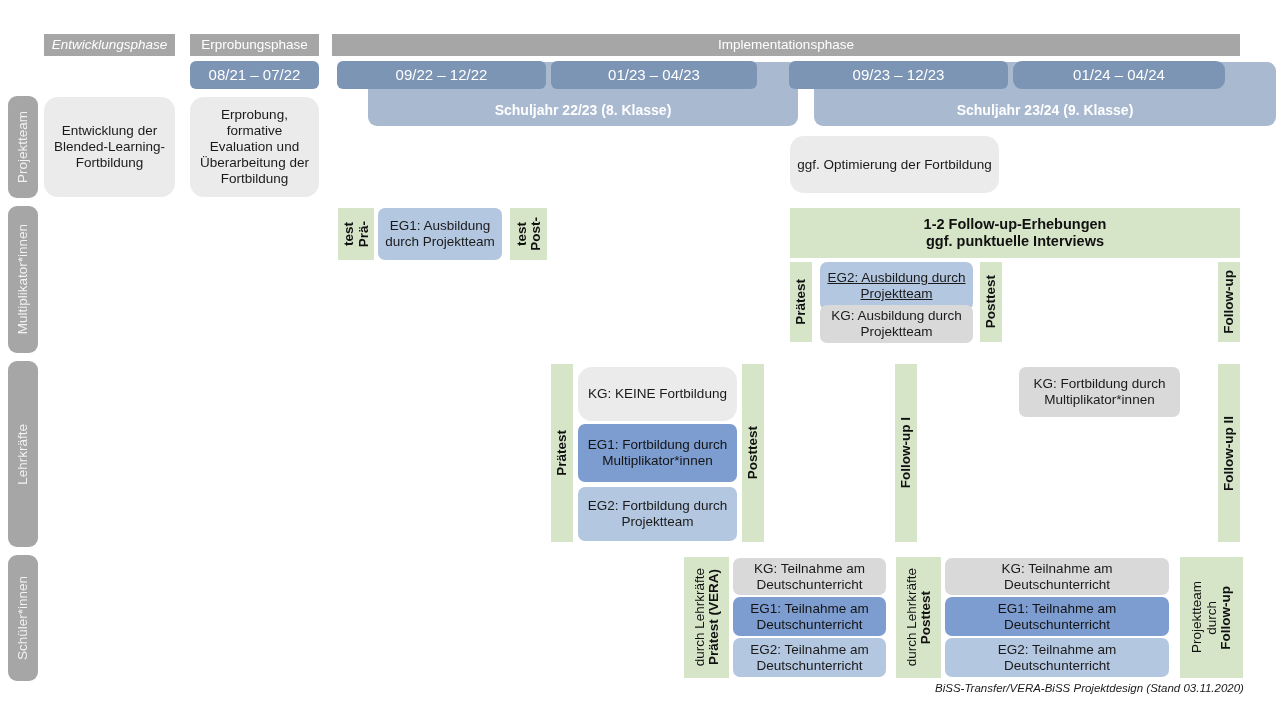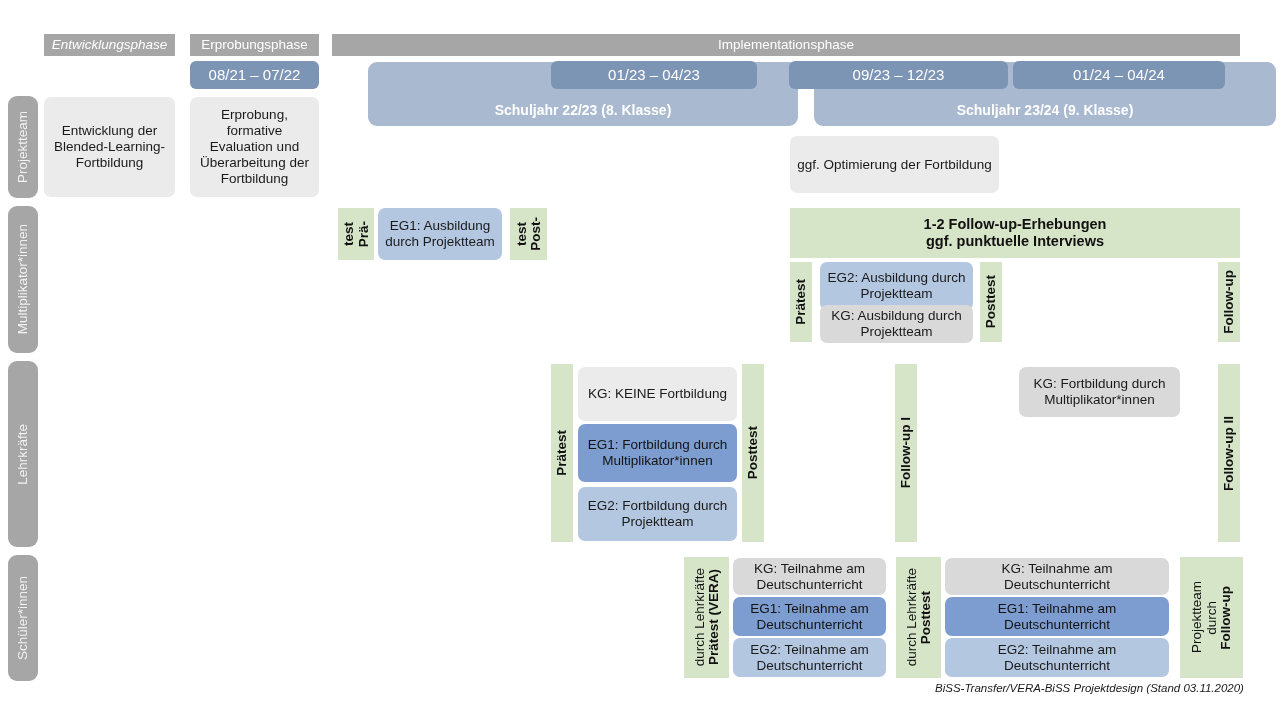--- a/index.html
+++ b/index.html
@@ -23,21 +23,21 @@
     line-height:1.18;
     border-radius:7px;
   }
   .box span{display:block;width:100%;padding:0 4px;box-sizing:border-box;}
 
   
   .phase-bar{background:#a6a6a6;color:#ffffff;border-radius:0;font-size:13.5px;}
   .date-pill{background:#7d95b5;color:#ffffff;font-size:15px;border-radius:6px;}
   .year-band{background:#a9b9d0;color:#ffffff;font-weight:bold;font-size:14px;border-radius:9px;margin-left:36px;}
   .sidebar-tab{background:#a6a6a6;color:#f2f2f2;border-radius:9px;font-size:14.5px;}
-  .grey-box{background:#ebebeb;color:#1a1a1a;font-size:13.5px;}
+  .grey-box{background:#ebebeb;color:#1a1a1a;font-size:13.5px;border-radius:14px;}
   .grey-box-d{background:#d9d9d9;color:#1a1a1a;font-size:13.5px;}
   .blue-light{background:#b4c7e0;color:#1a1a1a;font-size:13.5px;}
   .blue-dark{background:#7d9dd0;color:#131313;font-size:13.5px;}
   .green-col{background:#d6e4c8;color:#111111;border-radius:0;font-weight:bold;font-size:13.5px;}
   .green-banner{background:#d6e4c8;color:#111111;border-radius:0;font-weight:bold;font-size:14.5px;}
 
   
   .vert{
     writing-mode:vertical-rl;
     transform:rotate(180deg);
@@ -81,27 +81,30 @@
   <div class="box year-band" style="left:778px;top:62px;width:462px;height:64px;align-items:flex-end;padding-bottom:7px;">
     <span>Schuljahr 23/24 (9. Klasse)</span>
   </div>
 
   <div class="box date-pill" style="left:44px;top:61px;width:131px;height:28px;margin-top:48px;">
     <span>07/20 – 07/21</span>
   </div>
   <div class="box date-pill" style="left:190px;top:61px;width:129px;height:28px;">
     <span>08/21 – 07/22</span>
   </div>
+  <div class="box date-pill" style="left:337px;top:61px;width:209px;height:28px;">
+    <span>09/22 – 12/22</span>
+  </div>
   <div class="box date-pill" style="left:551px;top:61px;width:206px;height:28px;">
     <span>01/23 – 04/23</span>
   </div>
   <div class="box date-pill" style="left:789px;top:61px;width:219px;height:28px;">
     <span>09/23 – 12/23</span>
   </div>
-  <div class="box date-pill" style="left:1013px;top:61px;width:212px;height:28px;">
+  <div class="box date-pill" style="left:1013px;top:61px;width:212px;height:28px;border-radius:9px;">
     <span>01/24 – 04/24</span>
   </div>
 
   <div class="vstack sidebar-tab" style="left:8px;top:96px;width:30px;height:102px;">
     <span class="vert">Projektteam</span>
   </div>
   <div class="vstack sidebar-tab" style="left:8px;top:206px;width:30px;height:147px;">
     <span class="vert">Multiplikator*innen</span>
   </div>
   <div class="vstack sidebar-tab" style="left:8px;top:361px;width:30px;height:186px;">
@@ -134,21 +137,21 @@
   </div>
 
   <div class="box green-banner" style="left:790px;top:208px;width:450px;height:50px;flex-direction:column;">
     <span>1-2 Follow-up-Erhebungen</span>
     <span>ggf. punktuelle Interviews</span>
   </div>
 
   <div class="vstack green-col" style="left:790px;top:262px;width:22px;height:80px;">
     <span class="vert">Prätest</span>
   </div>
-  <div class="box blue-light" style="left:820px;top:262px;width:153px;height:48px;">
+  <div class="box blue-light" style="left:820px;top:262px;width:153px;height:48px;text-decoration:underline;">
     <span>EG2: Ausbildung durch Projektteam</span>
   </div>
   <div class="box grey-box-d" style="left:820px;top:305px;width:153px;height:38px;">
     <span>KG: Ausbildung durch Projektteam</span>
   </div>
   <div class="vstack green-col" style="left:980px;top:262px;width:22px;height:80px;">
     <span class="vert">Posttest</span>
   </div>
   <div class="vstack green-col" style="left:1218px;top:262px;width:22px;height:80px;">
     <span class="vert">Follow-up</span>

